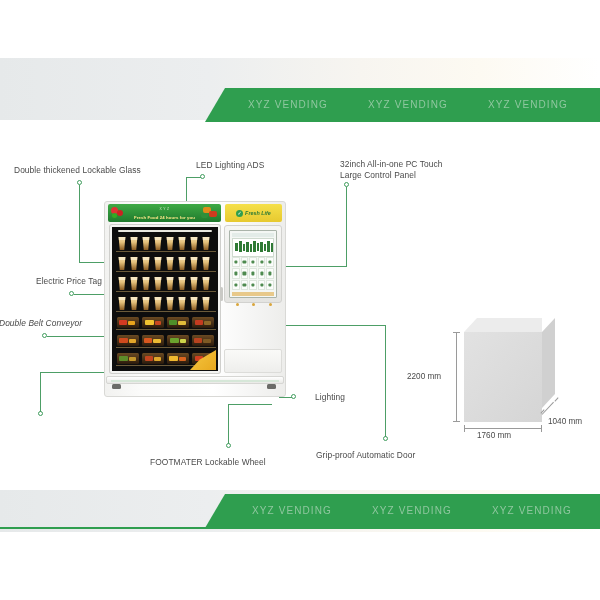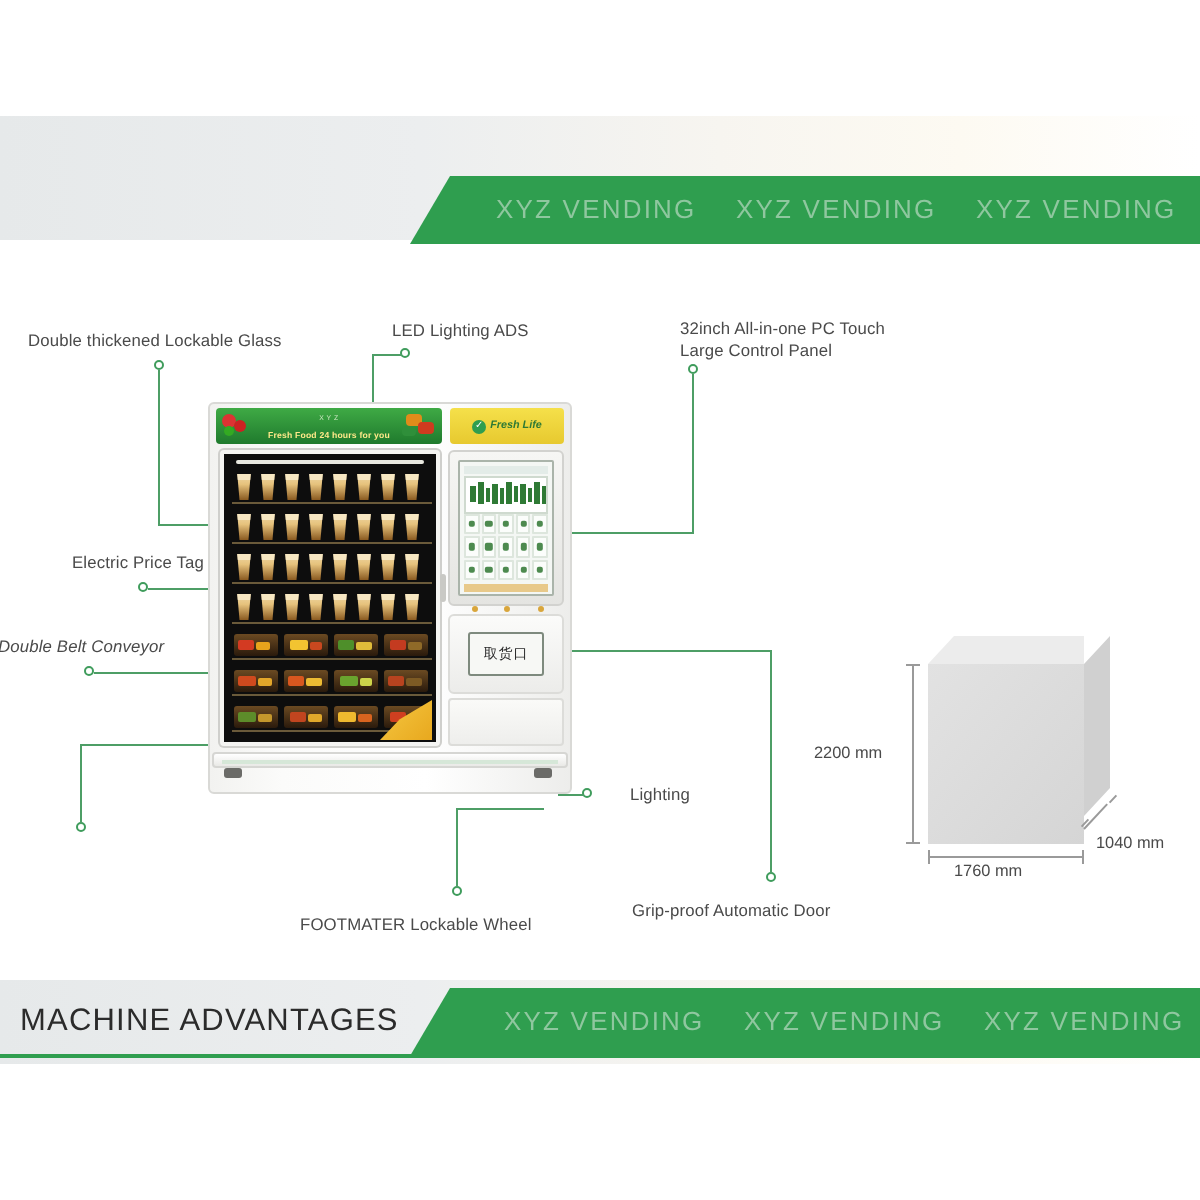--- a/index.html
+++ b/index.html
@@ -28,21 +28,21 @@
     background:#2f9e4f;
     clip-path:polygon(225px 0,600px 0,600px 34px,205px 34px);
   }
   .secbar .title{
     position:absolute;left:10px;top:0;height:34px;line-height:34px;
     font-size:15.5px;letter-spacing:.6px;color:#2b2b2b;
     font-family:"Liberation Sans",sans-serif;white-space:nowrap;
   }
   .secbar .wm{
     position:absolute;top:0;height:34px;line-height:34px;
-    font-size:13px;letter-spacing:1.1px;color:#8fc79f;white-space:nowrap;
+    font-size:10px;letter-spacing:1.1px;color:#8fc79f;white-space:nowrap;
   }
   .secbar .underline{
     position:absolute;left:0;top:33px;width:600px;height:1.5px;background:#2f9e4f;
   }
   #bar-structure{top:88px;}
   #bar-advantages{top:494px;}
 
   
   .lbl{
     position:absolute;font-size:8.4px;color:#4a4a4a;line-height:11px;
@@ -202,21 +202,20 @@
     <div class="wm" style="left:248px;">XYZ VENDING</div>
     <div class="wm" style="left:368px;">XYZ VENDING</div>
     <div class="wm" style="left:488px;">XYZ VENDING</div>
 
   </div>
 
   <div class="secbar" id="bar-advantages">
     <div class="greenwrap">
       <div class="green"></div>
     </div>
-    <div class="title">MACHINE ADVANTAGES</div>
     <div class="wm" style="left:252px;">XYZ VENDING</div>
     <div class="wm" style="left:372px;">XYZ VENDING</div>
     <div class="wm" style="left:492px;">XYZ VENDING</div>
     <div class="underline"></div>
   </div>
 
   <div class="lbl" style="left:14px;top:165px;">Double thickened Lockable Glass</div>
   <div class="dot" style="left:77px;top:180px;"></div>
   <div class="ln v" style="left:79px;top:185px;height:78px;"></div>
   <div class="ln h" style="left:79px;top:262px;width:33px;"></div>
@@ -488,25 +487,20 @@
       </div>
       <div class="scr-btns">
         <i></i>
           <i></i>
           <i></i>
       </div>
     </div>
 
     <div class="side-handle"></div>
 
-    <div class="pay-module">
-      <div class="pickup">
-        <span class="cn">取货口</span>
-      </div>
-    </div>
 
     <div class="lower-door"></div>
 
     <div class="base">
       <div class="mint"></div>
     </div>
     <div class="wheel l"></div>
     <div class="wheel r"></div>
   </div>
 

